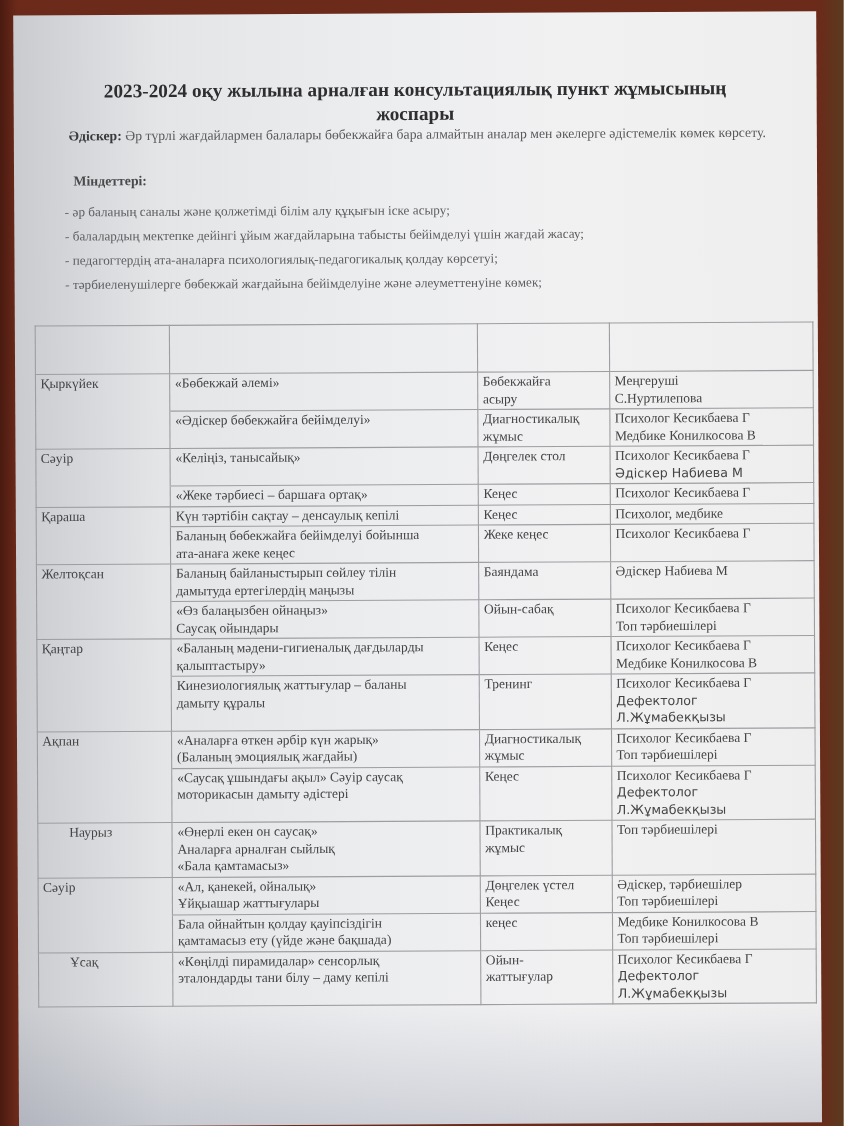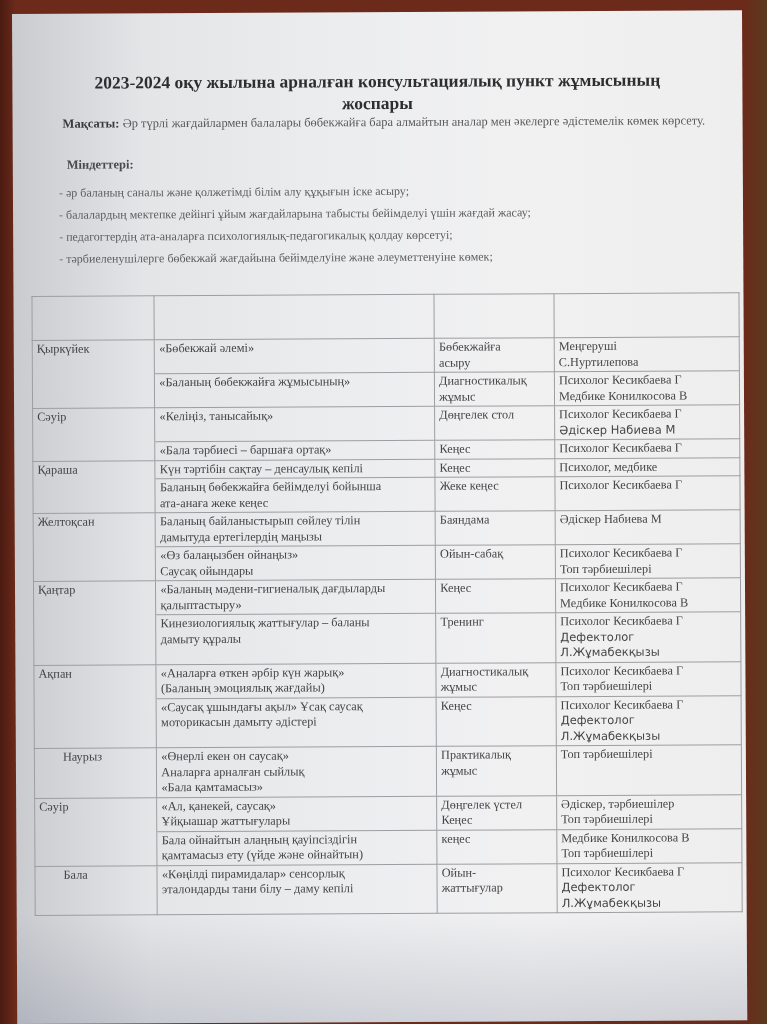--- a/index.html
+++ b/index.html
@@ -46,21 +46,21 @@
 </head>
 <body>
 
 <div class="paper">
   <div class="title">
     <span class="line">2023-2024 оқу жылына арналған консультациялық пункт жұмысының</span>
     <span class="line">жоспары</span>
   </div>
 
   <div class="goal">
-    <b>Мақсаты:</b>
+    <b>Әдіскер:</b>
     <span>Әр түрлі жағдайлармен балалары бөбекжайға бара алмайтын аналар мен әкелерге әдістемелік көмек көрсету.</span>
   </div>
 
   <div class="tasks-head">Міндеттері:</div>
   <div class="tasks">
     <div>- әр баланың саналы және қолжетімді білім алу құқығын іске асыру;</div>
     <div> -  балалардың мектепке дейінгі ұйым жағдайларына табысты бейімделуі үшін жағдай жасау;</div>
     <div>-  педагогтердің  ата-аналарға психологиялық-педагогикалық қолдау көрсетуі;</div>
     <div>- тәрбиеленушілерге бөбекжай  жағдайына бейімделуіне және әлеуметтенуіне көмек;</div>
   </div>
@@ -85,21 +85,21 @@
             <span class="line">асыру</span>
           </td>
           <td class="c4">
             <span class="line">Меңгеруші</span>
             <span class="line">С.Нуртилепова</span>
           </td>
         </tr>
         <tr>
           <td class="c1 m last"></td>
           <td class="c2">
-            <span class="line">«Баланың бөбекжайға  жұмысының»</span>
+            <span class="line">«Әдіскер бөбекжайға  бейімделуі»</span>
           </td>
           <td class="c3">
             <span class="line">Диагностикалық</span>
             <span class="line">жұмыс</span>
           </td>
           <td class="c4">
             <span class="line">Психолог Кесикбаева Г</span>
             <span class="line">Медбике  Конилкосова В</span>
           </td>
         </tr>
@@ -112,21 +112,21 @@
             <span class="line">Дөңгелек стол</span>
           </td>
           <td class="c4">
             <span class="line">Психолог Кесикбаева Г</span>
             <span class="line sans">Әдіскер Набиева М</span>
           </td>
         </tr>
         <tr>
           <td class="c1 m last"></td>
           <td class="c2">
-            <span class="line">«Бала тәрбиесі – баршаға ортақ»</span>
+            <span class="line">«Жеке тәрбиесі – баршаға ортақ»</span>
           </td>
           <td class="c3">
             <span class="line">Кеңес</span>
           </td>
           <td class="c4">
             <span class="line">Психолог Кесикбаева Г</span>
           </td>
         </tr>
         <tr>
           <td class="c1 m first">Қараша</td>
@@ -220,21 +220,21 @@
             <span class="line">жұмыс</span>
           </td>
           <td class="c4">
             <span class="line">Психолог Кесикбаева Г</span>
             <span class="line">Топ тәрбиешілері</span>
           </td>
         </tr>
         <tr>
           <td class="c1 m last"></td>
           <td class="c2">
-            <span class="line">«Саусақ ұшындағы ақыл» Ұсақ саусақ</span>
+            <span class="line">«Саусақ ұшындағы ақыл» Сәуір саусақ</span>
             <span class="line">моторикасын дамыту әдістері</span>
           </td>
           <td class="c3">
             <span class="line">Кеңес</span>
           </td>
           <td class="c4">
             <span class="line">Психолог Кесикбаева Г</span>
             <span class="line sans">Дефектолог</span>
             <span class="line sans">Л.Жұмабекқызы</span>
           </td>
@@ -250,48 +250,48 @@
             <span class="line">Практикалық</span>
             <span class="line">жұмыс</span>
           </td>
           <td class="c4">
             <span class="line">Топ тәрбиешілері</span>
           </td>
         </tr>
         <tr>
           <td class="c1 m first">Сәуір</td>
           <td class="c2">
-            <span class="line">«Ал, қанекей, саусақ»</span>
+            <span class="line">«Ал, қанекей, ойналық»</span>
             <span class="line">Ұйқыашар жаттығулары</span>
           </td>
           <td class="c3">
             <span class="line">Дөңгелек үстел</span>
             <span class="line">Кеңес</span>
           </td>
           <td class="c4">
             <span class="line">Әдіскер, тәрбиешілер</span>
             <span class="line">Топ тәрбиешілері</span>
           </td>
         </tr>
         <tr>
           <td class="c1 m last"></td>
           <td class="c2">
-            <span class="line">Бала ойнайтын алаңның қауіпсіздігін</span>
-            <span class="line">қамтамасыз ету (үйде және ойнайтын)</span>
+            <span class="line">Бала ойнайтын қолдау қауіпсіздігін</span>
+            <span class="line">қамтамасыз ету (үйде және бақшада)</span>
           </td>
           <td class="c3">
             <span class="line">кеңес</span>
           </td>
           <td class="c4">
             <span class="line">Медбике Конилкосова В</span>
             <span class="line">Топ тәрбиешілері</span>
           </td>
         </tr>
         <tr>
-          <td class="c1 m first last">Бала</td>
+          <td class="c1 m first last">Ұсақ</td>
           <td class="c2">
             <span class="line">«Көңілді пирамидалар» сенсорлық</span>
             <span class="line">эталондарды тани білу – даму кепілі</span>
           </td>
           <td class="c3">
             <span class="line">Ойын-</span>
             <span class="line">жаттығулар</span>
           </td>
           <td class="c4">
             <span class="line">Психолог Кесикбаева Г</span>

